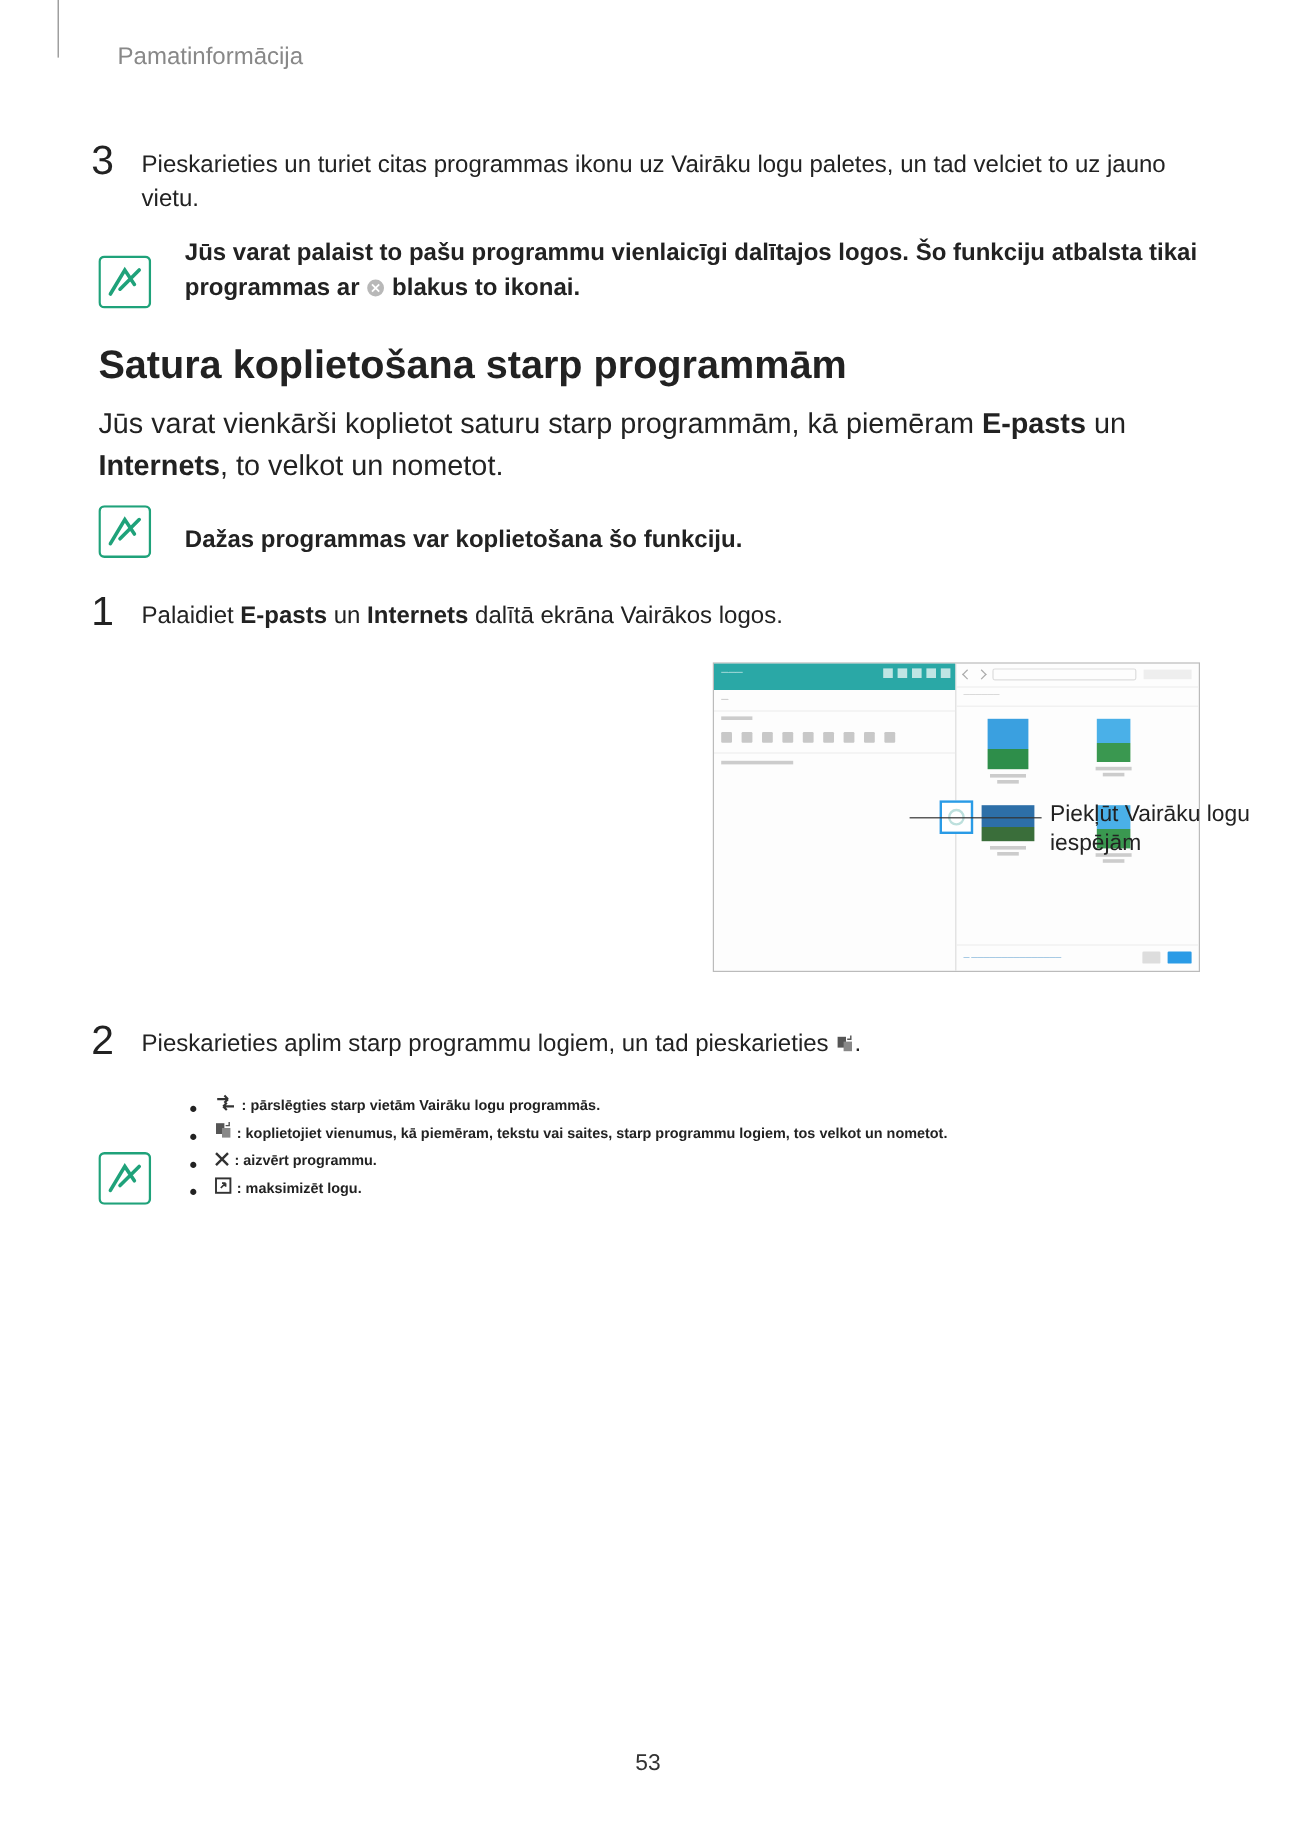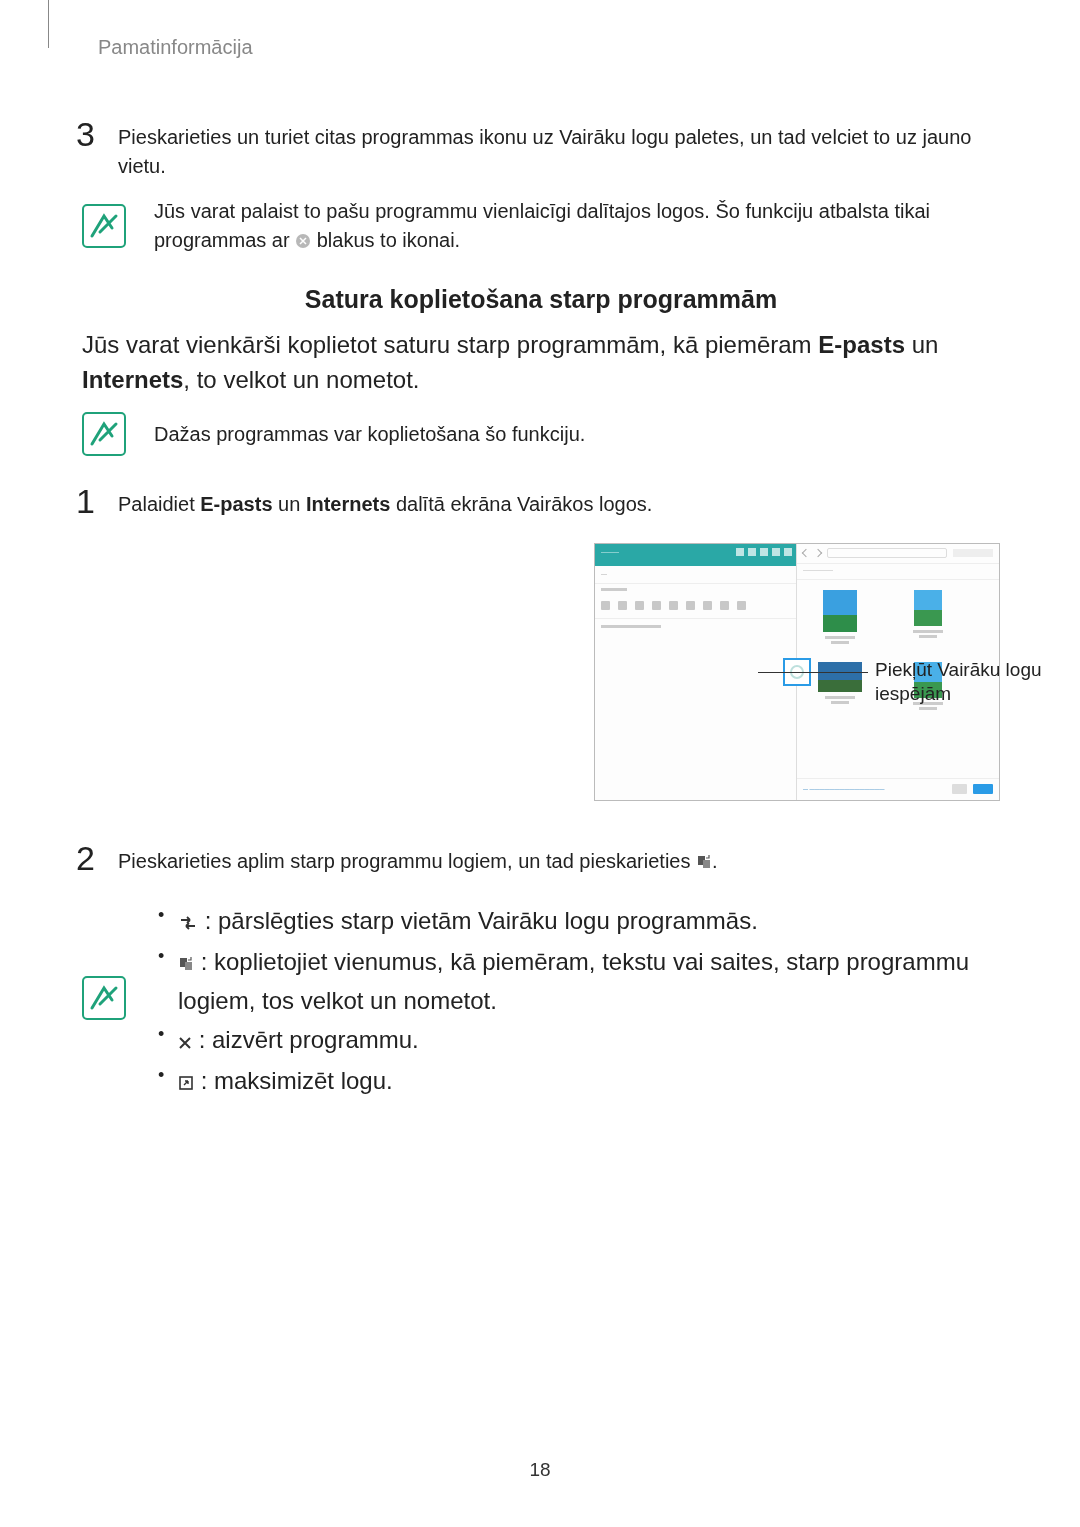--- a/index.html
+++ b/index.html
@@ -44,43 +44,43 @@
     line-height: 1;
     padding-top: 0;
   }
   .step-text {
     font-size: 20px;
     line-height: 1.45;
     padding-top: 6px;
   }
   .note-block {
     display: flex;
-    align-items: center;
+    align-items: flex-end;
     margin: 10px 0 28px 0;
+    font-weight: bold;
   }
   .note-icon {
     width: 44px;
     height: 44px;
     flex-shrink: 0;
     margin-right: 28px;
   }
   .note-text {
     font-size: 20px;
     line-height: 1.45;
     padding-top: 2px;
   }
   .inline-icon {
     display: inline-block;
     vertical-align: -2px;
   }
   h2.section {
-    font-size: 25px;
+    font-size: 33px;
     font-weight: 700;
     margin: 26px 0 14px 0;
-    text-align: center;
   }
   .body-text {
     font-size: 24px;
     line-height: 1.45;
     margin-bottom: 14px;
   }
   .figure-wrap {
     display: flex;
     justify-content: flex-end;
     margin: 24px 0 40px 0;
@@ -216,21 +216,21 @@
     left: calc(50% + 334px);
     font-size: 19px;
     line-height: 1.3;
     width: 190px;
   }
   .bullet-list {
     list-style: none;
     margin-top: 8px;
   }
   .bullet-list li {
-    font-size: 24px;
+    font-size: 12px;
     line-height: 1.55;
     padding-left: 24px;
     position: relative;
     margin-bottom: 2px;
   }
   .bullet-list li::before {
     content: "•";
     position: absolute;
     left: 4px;
     top: 0;
@@ -410,14 +410,14 @@
         <li>
           <span class="inline-icon"><svg width="16" height="16" viewBox="0 0 16 16">
                 <rect x="2" y="2" width="12" height="12" fill="none" stroke="#333" stroke-width="1.6"></rect>
                 <path d="M6 10 L10 6 M10 6 L7 6 M10 6 L10 9" stroke="#333" stroke-width="1.4" fill="none"></path>
               </svg></span><span> : maksimizēt logu.</span>
         </li>
       </ul>
     </div>
   </div>
 
-  <div class="page-num">18</div>
+  <div class="page-num">53</div>
 </div>
 
 </body></html>

